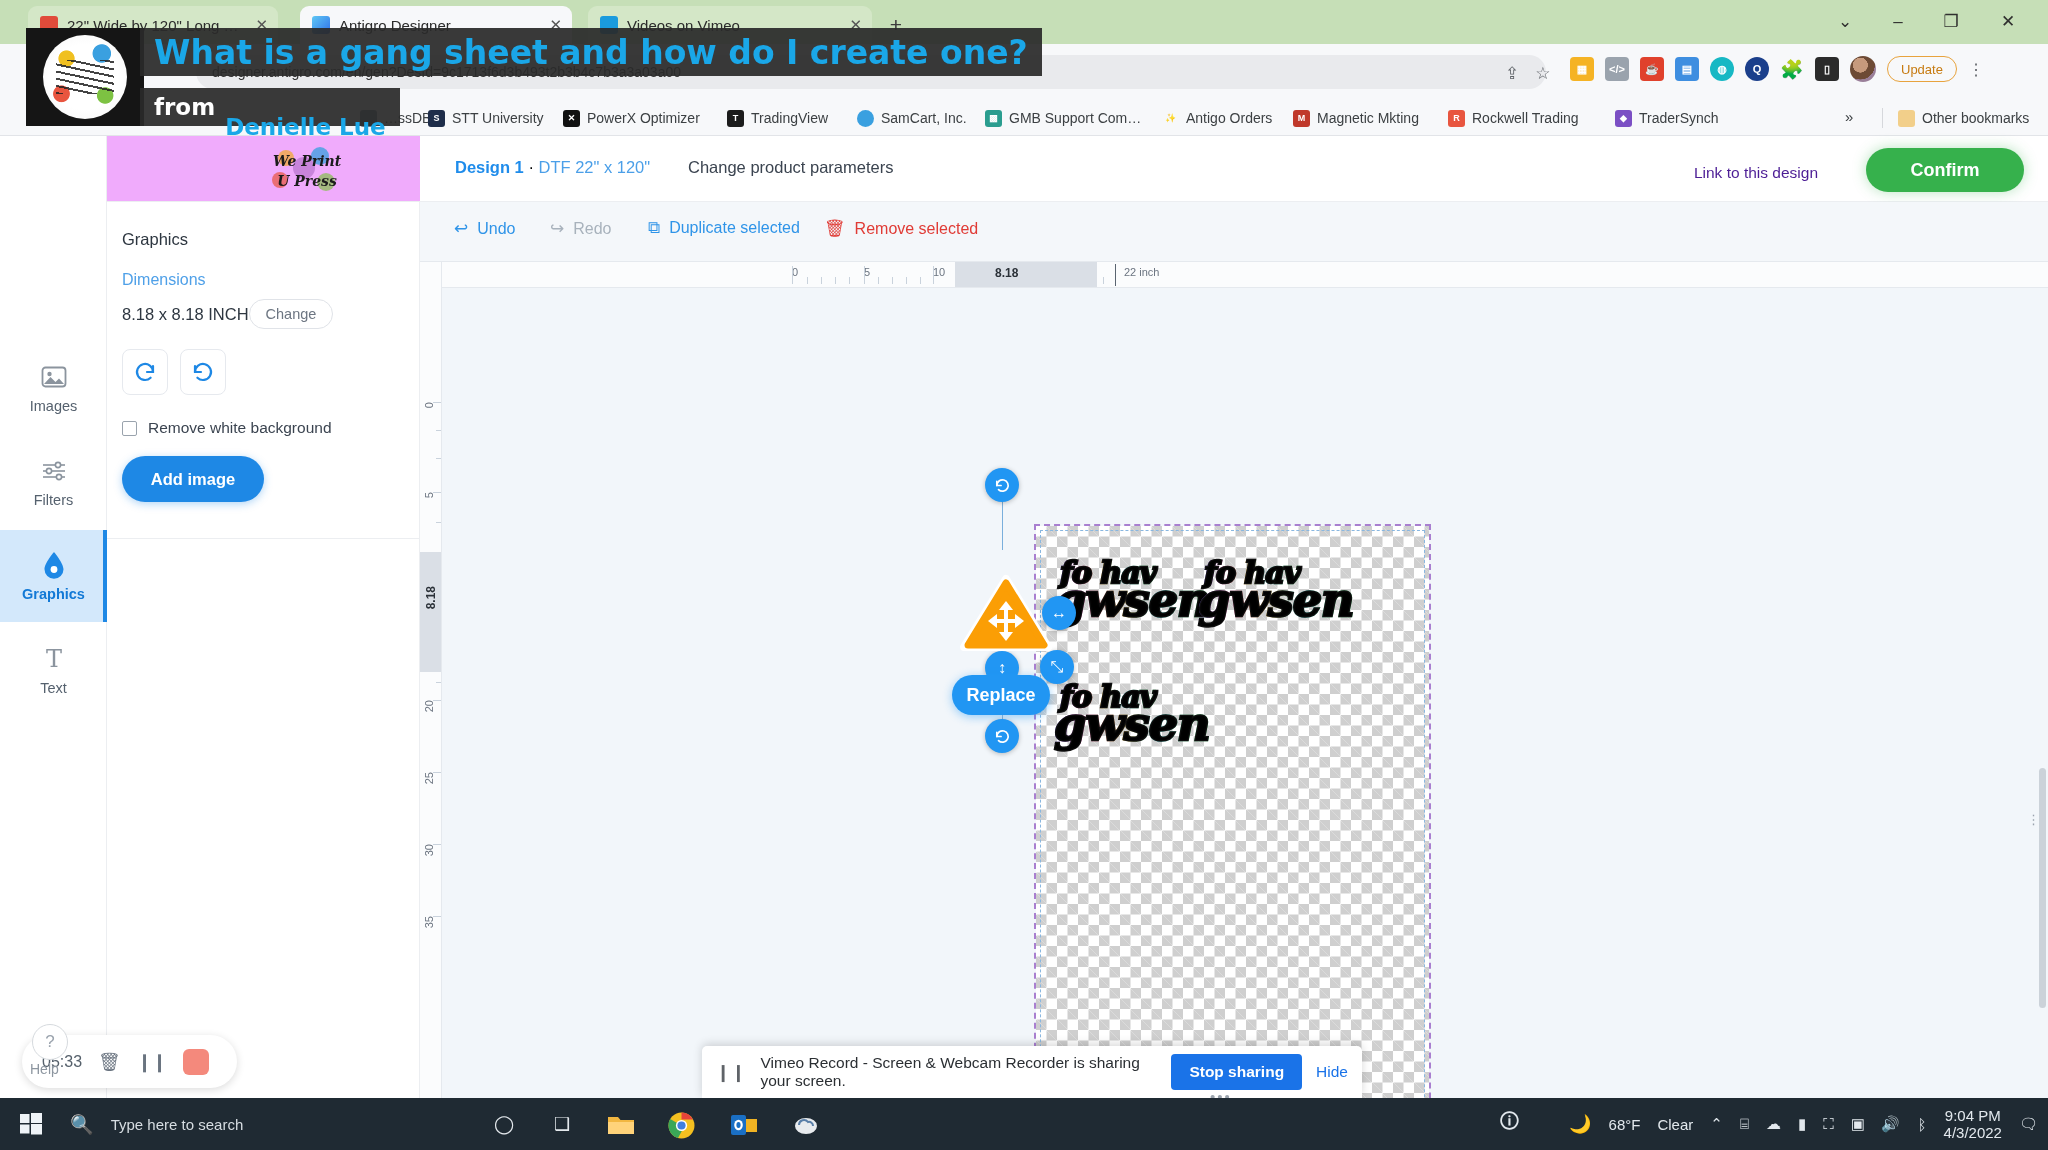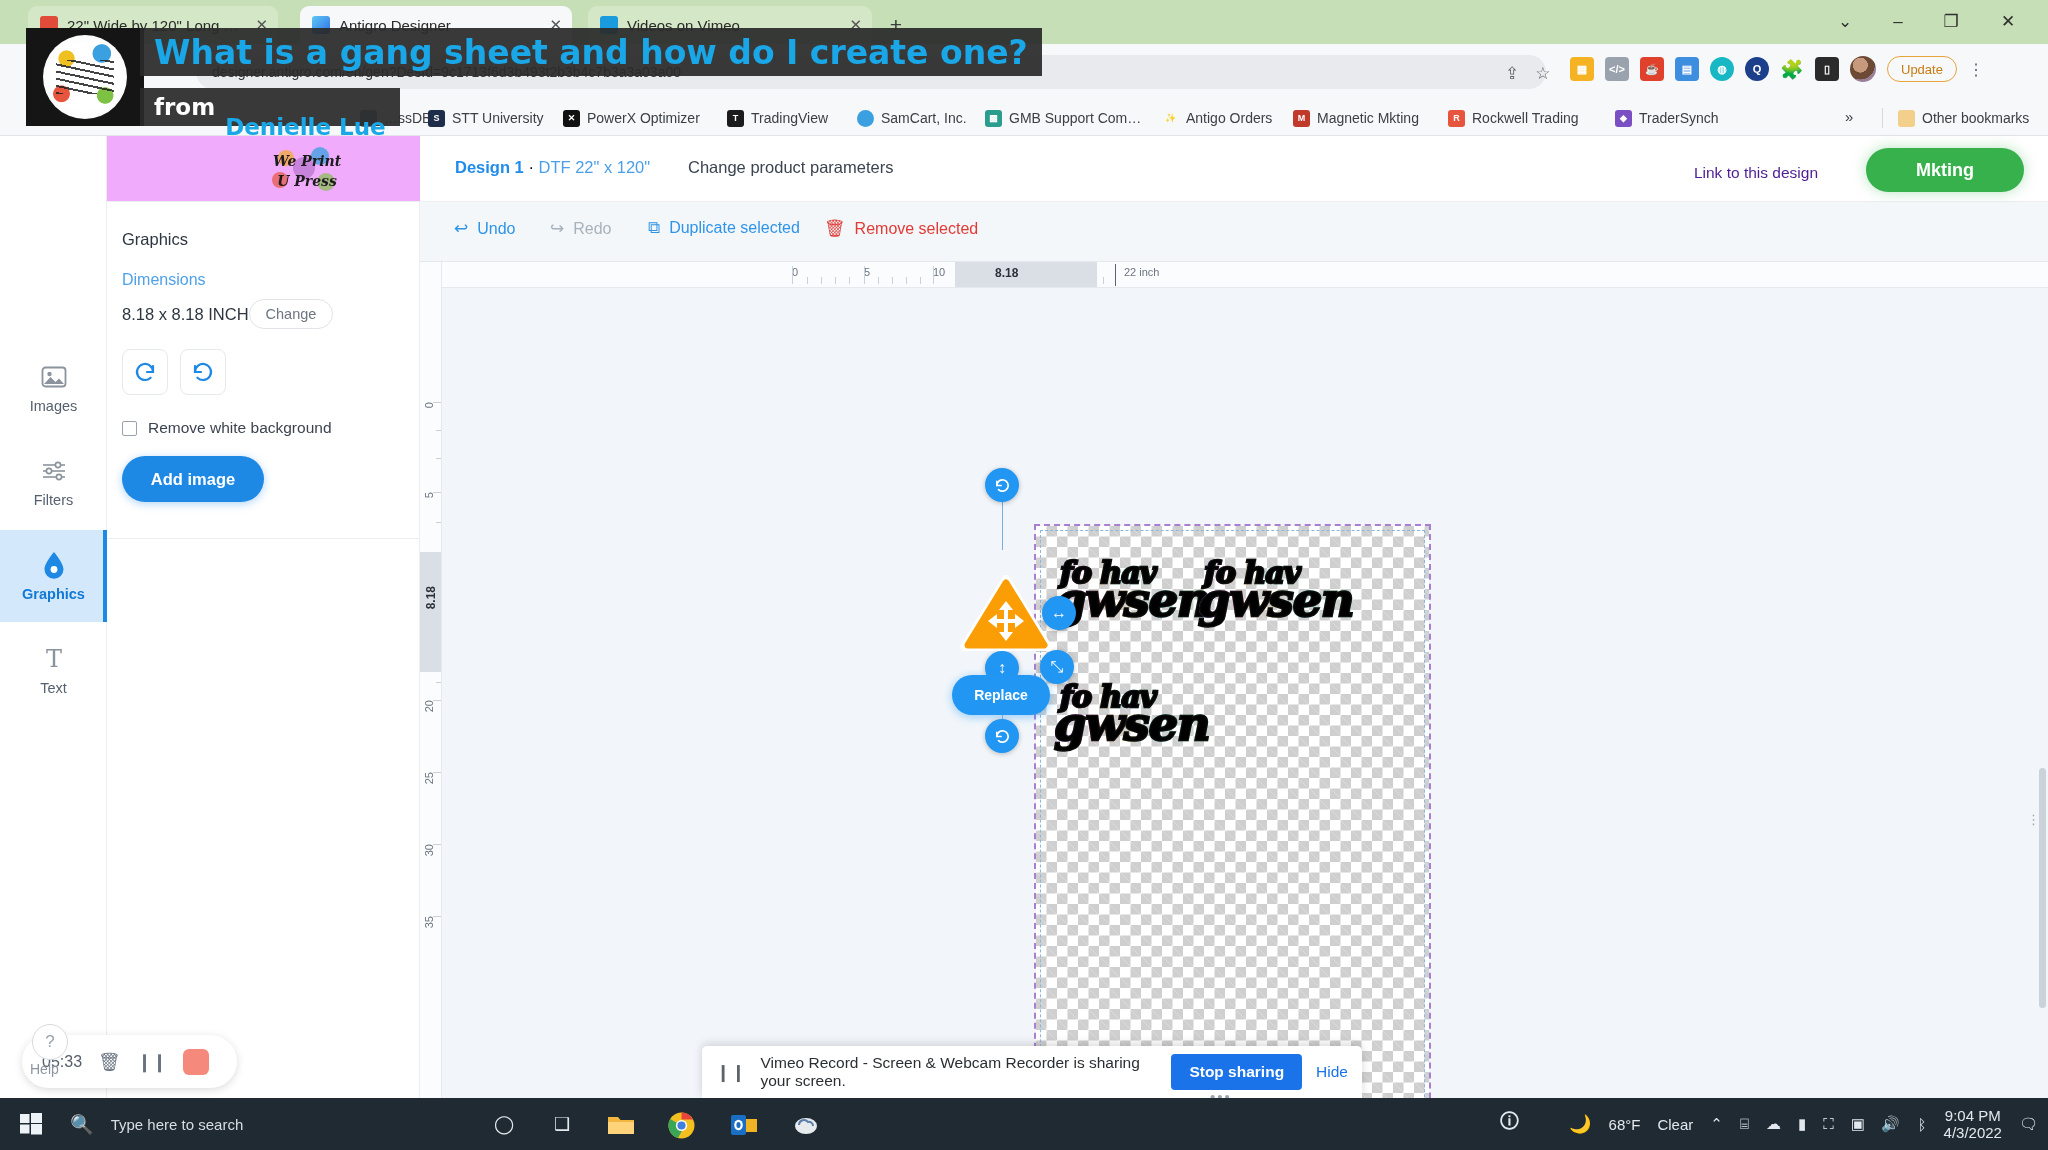--- a/index.html
+++ b/index.html
@@ -202,21 +202,21 @@
 
   
   .selbox { position: absolute; border: 1.3px solid #5b9fd8; }
   .handle {
     position: absolute; width: 34px; height: 34px; border-radius: 50%;
     background: #2196f3; color: #fff; display: flex; align-items: center; justify-content: center;
     font-size: 16px; box-shadow: 0 1px 5px rgba(0,0,0,.25);
   }
   .replace-btn {
     position: absolute; width: 98px; height: 40px; border-radius: 20px; background: #2196f3;
-    color: #fff; font-size: 14px; font-weight: bold;
+    color: #fff; font-size: 18px; font-weight: bold;
     display: flex; align-items: center; justify-content: center;
     box-shadow: 0 2px 10px rgba(33,150,243,.45);
   }
   .conn-line { position: absolute; background: #7aafdc; width: 1px; }
   .warn-tri {
     position: absolute; width: 92px; height: 80px;
   }
 
   
   .zoomctl { position: absolute; right: 24px; top: 160px; display: flex; align-items: center; gap: 9px; }
@@ -447,21 +447,21 @@
     </div>
 
     <div class="topbar">
       <div class="design-title">
         <b>Design 1</b>
         <span>·</span>
         <span class="sub">DTF 22" x 120"</span>
       </div>
       <div class="change-params">Change product parameters</div>
       <div class="link-design">Link to this design</div>
-      <div class="confirm-btn">Mkting</div>
+      <div class="confirm-btn">Confirm</div>
     </div>
 
     <div class="rail">
       <div class="rail-item" style="top:206px">
         <span class="rail-ico">
           <svg width="26" height="24" viewBox="0 0 26 24">
               <rect x="1.5" y="2.5" width="23" height="19" rx="3" fill="none" stroke="#8b949e" stroke-width="1.8"></rect>
               <circle cx="8.5" cy="9" r="2.2" fill="#8b949e"></circle>
               <path d="M3 19l6.5-7 5 5 3.5-3.5 5 5.5z" fill="#8b949e"></path>
             </svg>

